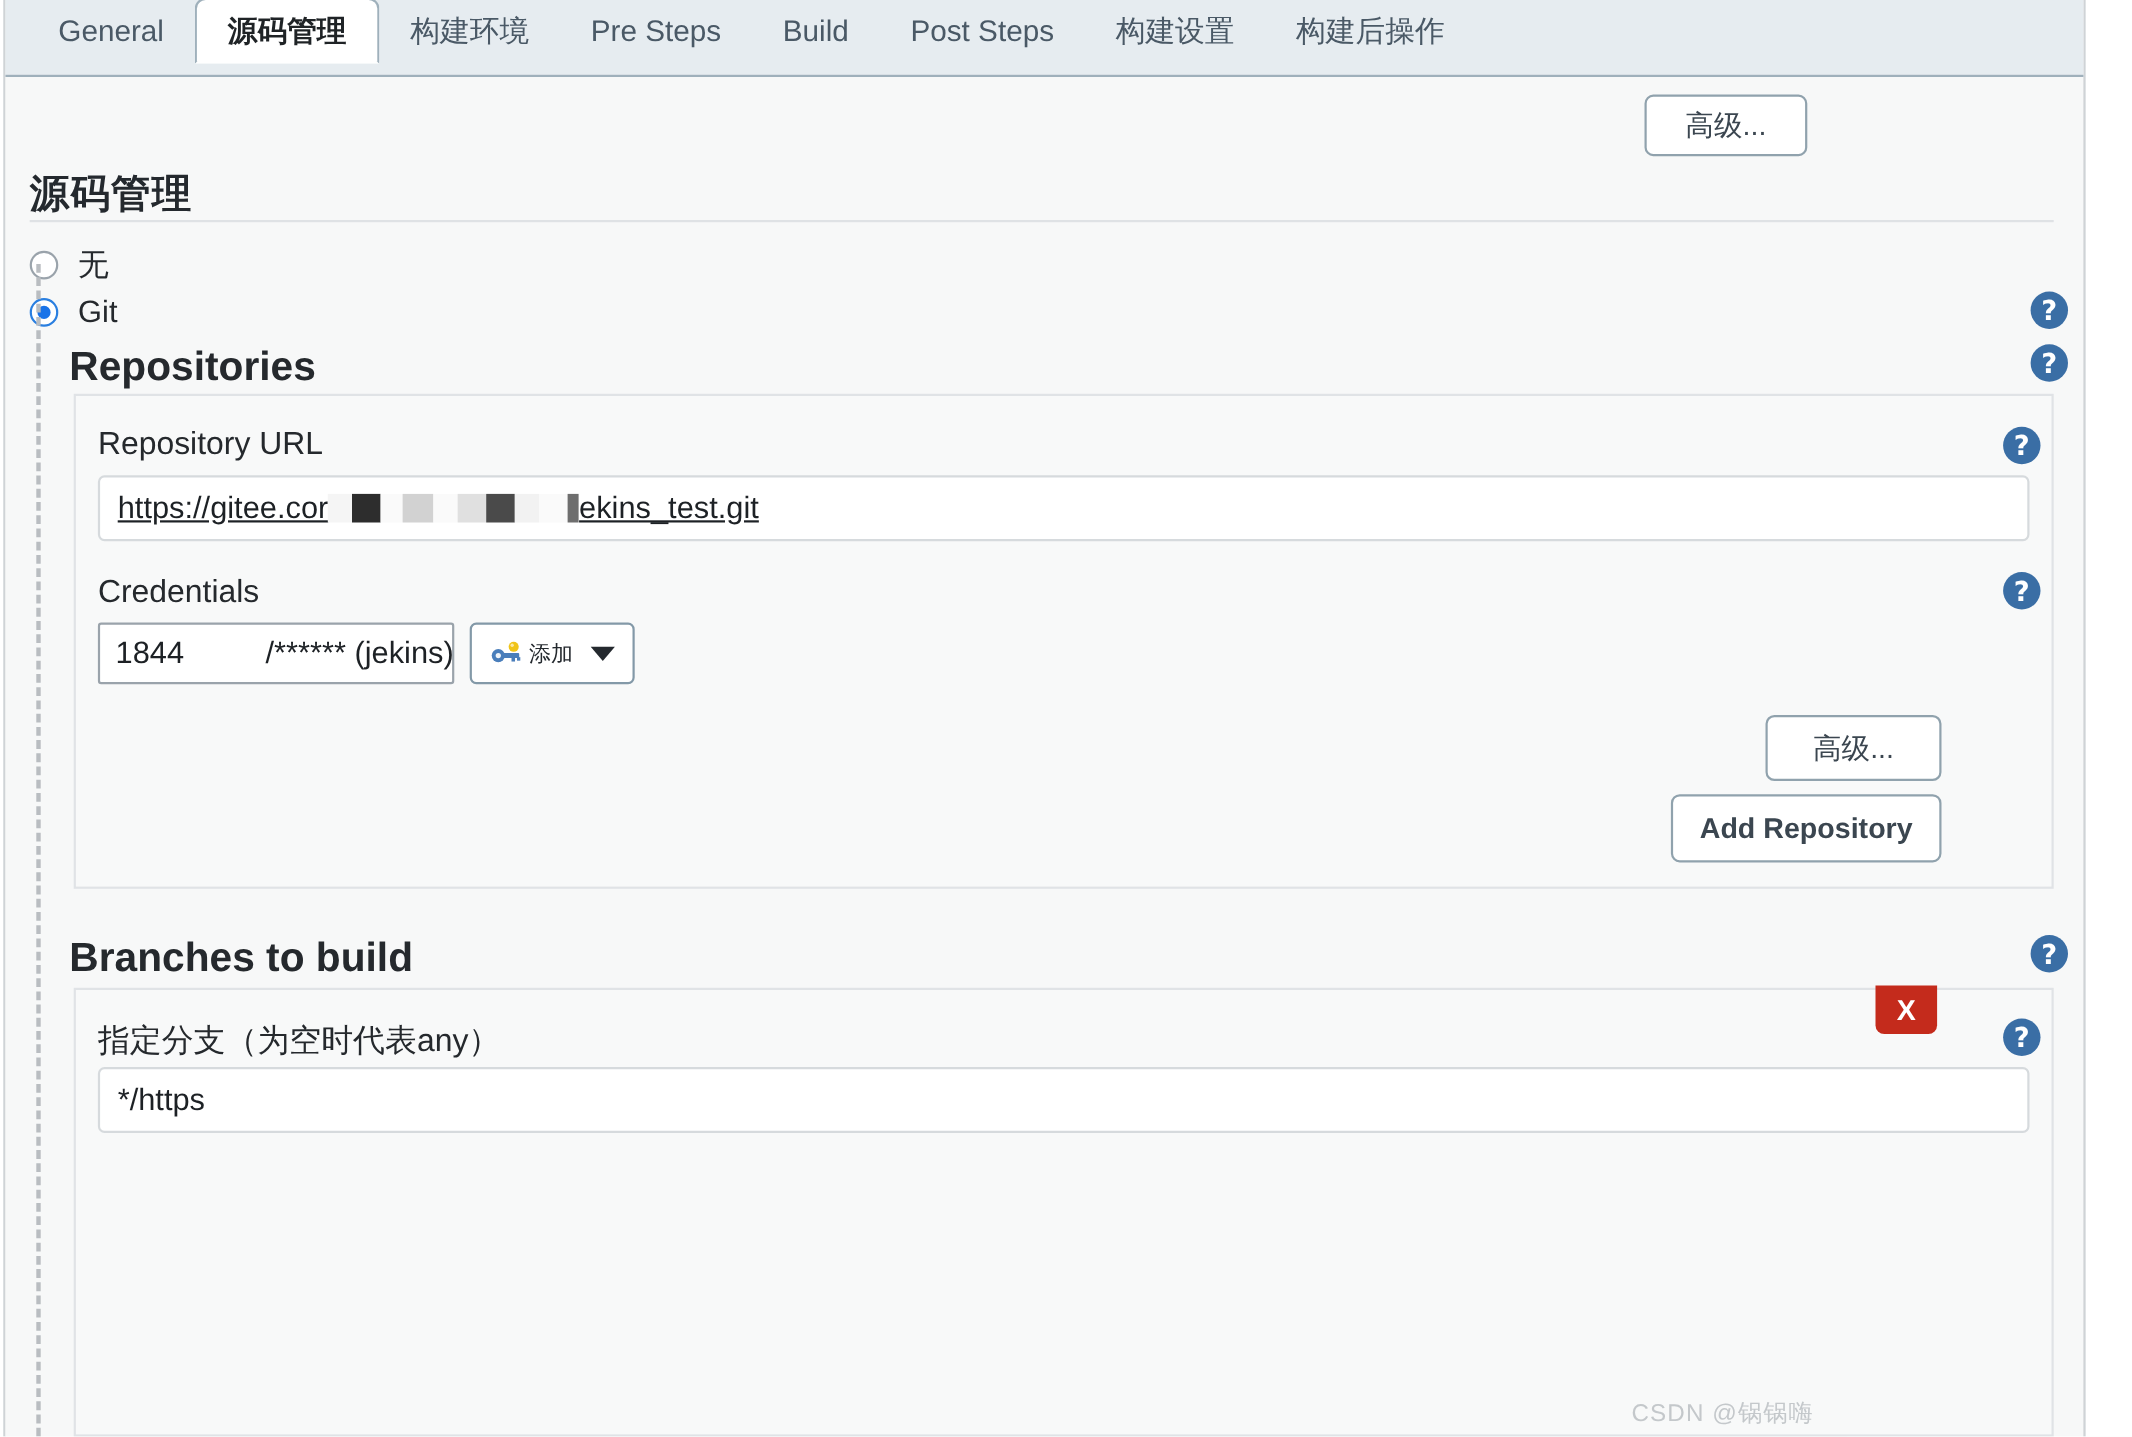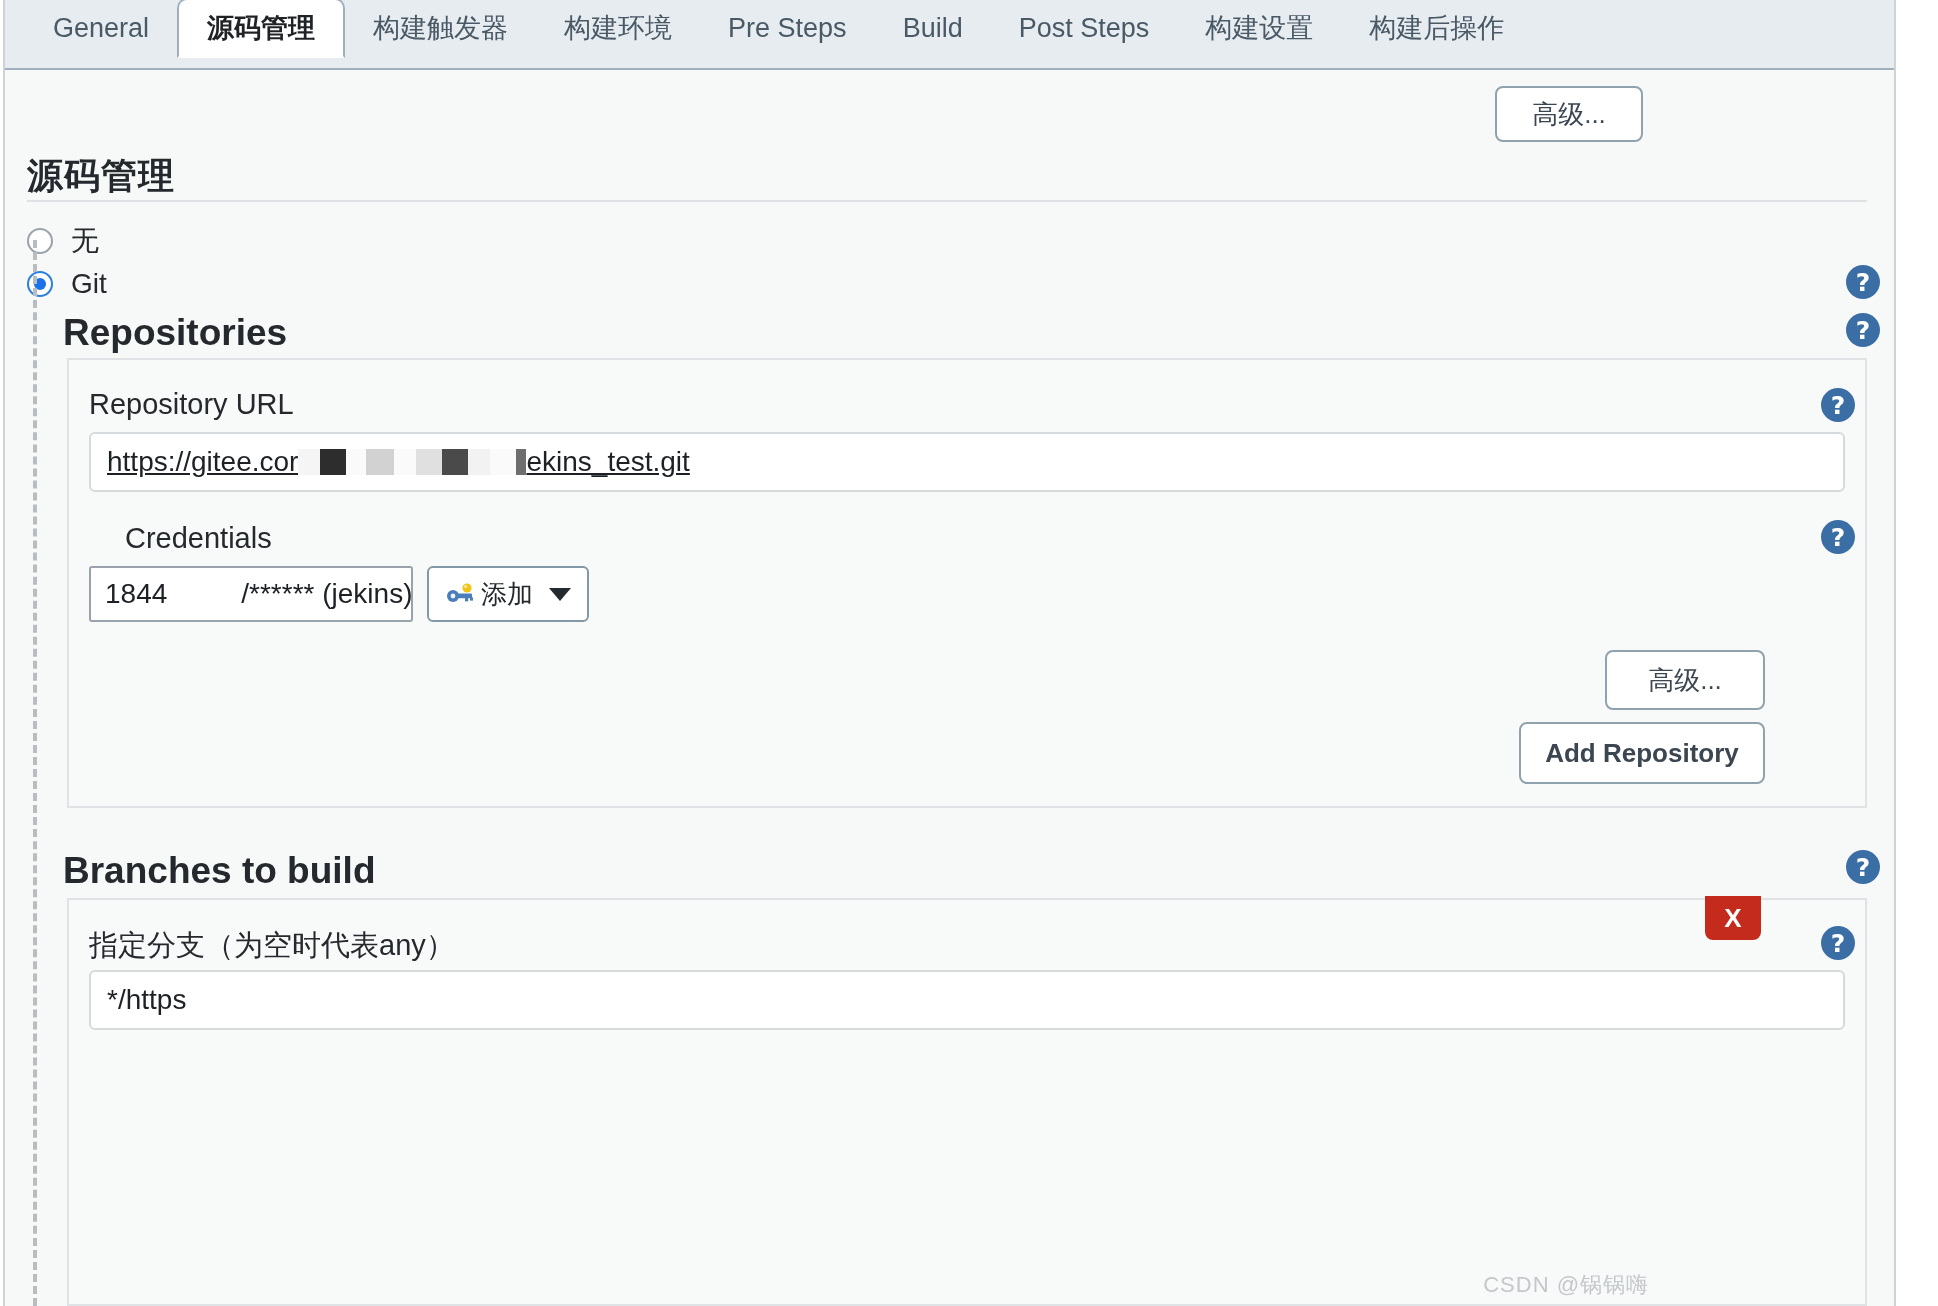--- a/index.html
+++ b/index.html
@@ -225,21 +225,21 @@
   
   .btn-addcred {
     position: absolute;
     display: inline-flex;
     align-items: center;
     gap: 6px;
     background: #ffffff;
     border: 2px solid #8399a8;
     border-radius: 6px;
     padding: 0 16px;
-    font-size: 26px;
+    font-size: 20px;
     color: #24292e;
     cursor: pointer;
     white-space: nowrap;
     justify-content: space-between;
   }
   .key-icon { flex: none; }
   .caret-dn {
     width: 0; height: 0;
     border-left: 11px solid transparent;
     border-right: 11px solid transparent;
@@ -292,21 +292,20 @@
 </head>
 <body>
 
 <div id="page">
   <div class="page-frame"></div>
 
   <div class="tabbar">
     <div class="tabs">
       <div class="tab"><span>General</span></div>
       <div class="tab active"><span>源码管理</span></div>
-      <div class="tab"><span>构建触发器</span></div>
       <div class="tab"><span>构建环境</span></div>
       <div class="tab"><span>Pre Steps</span></div>
       <div class="tab"><span>Build</span></div>
       <div class="tab"><span>Post Steps</span></div>
       <div class="tab"><span>构建设置</span></div>
       <div class="tab"><span>构建后操作</span></div>
     </div>
   </div>
 
   <div class="content">
@@ -352,21 +351,21 @@
       <span class="redact" style="width:28px; background:#d2d2d2;"></span>
       <span class="redact" style="width:22px; background:#fafafa;"></span>
       <span class="redact" style="width:26px; background:#e0e0e0;"></span>
       <span class="redact" style="width:26px; background:#4a4a4a;"></span>
       <span class="redact" style="width:22px; background:#f2f2f2;"></span>
       <span class="redact" style="width:26px; background:#fafafa;"></span>
       <span class="redact" style="width:10px; background:#6e6e6e;"></span>
       <span>ekins_test.git</span>
     </div>
 
-    <div class="field-label" style="left:84px; top:452px;margin-left:36px;">Credentials</div>
+    <div class="field-label" style="left:84px; top:452px;">Credentials</div>
     <div class="help" style="left:1816px; top:450px;">
       <span>?</span>
     </div>
 
     <div class="select" style="left:84px; top:496px; width:324px; height:56px;">
       <span>1844</span>
       <span class="redact" style="width:18px; background:#8a8a8a;"></span>
       <span class="redact" style="width:20px; background:#b5b5b5;"></span>
       <span class="redact" style="width:18px; background:#f6f6f6;"></span>
       <span class="redact" style="width:14px; background:#fafafa;"></span>

